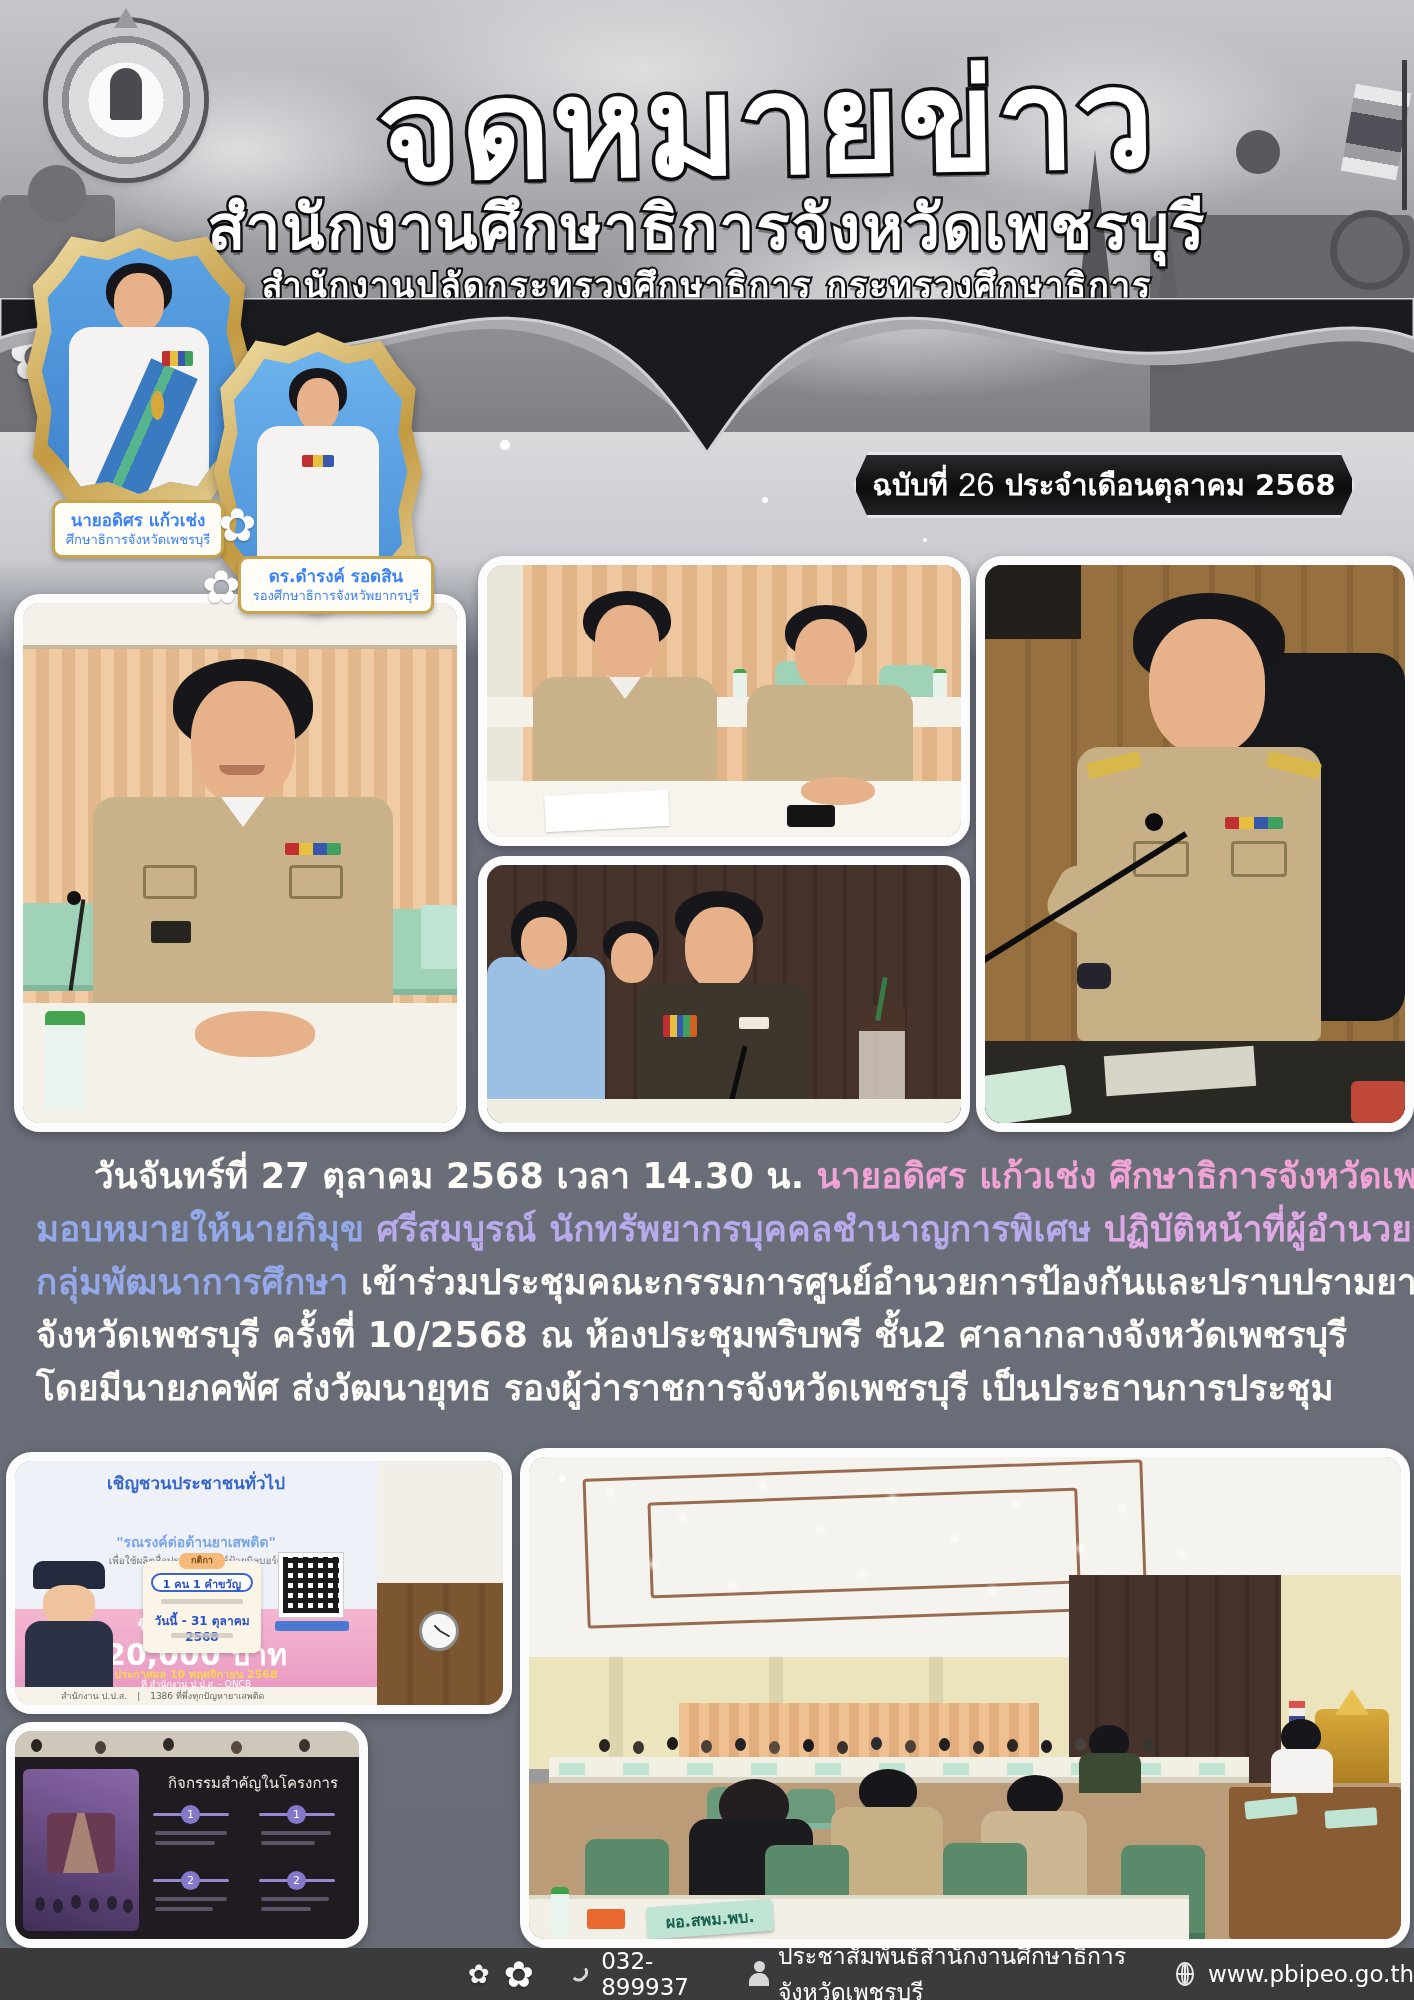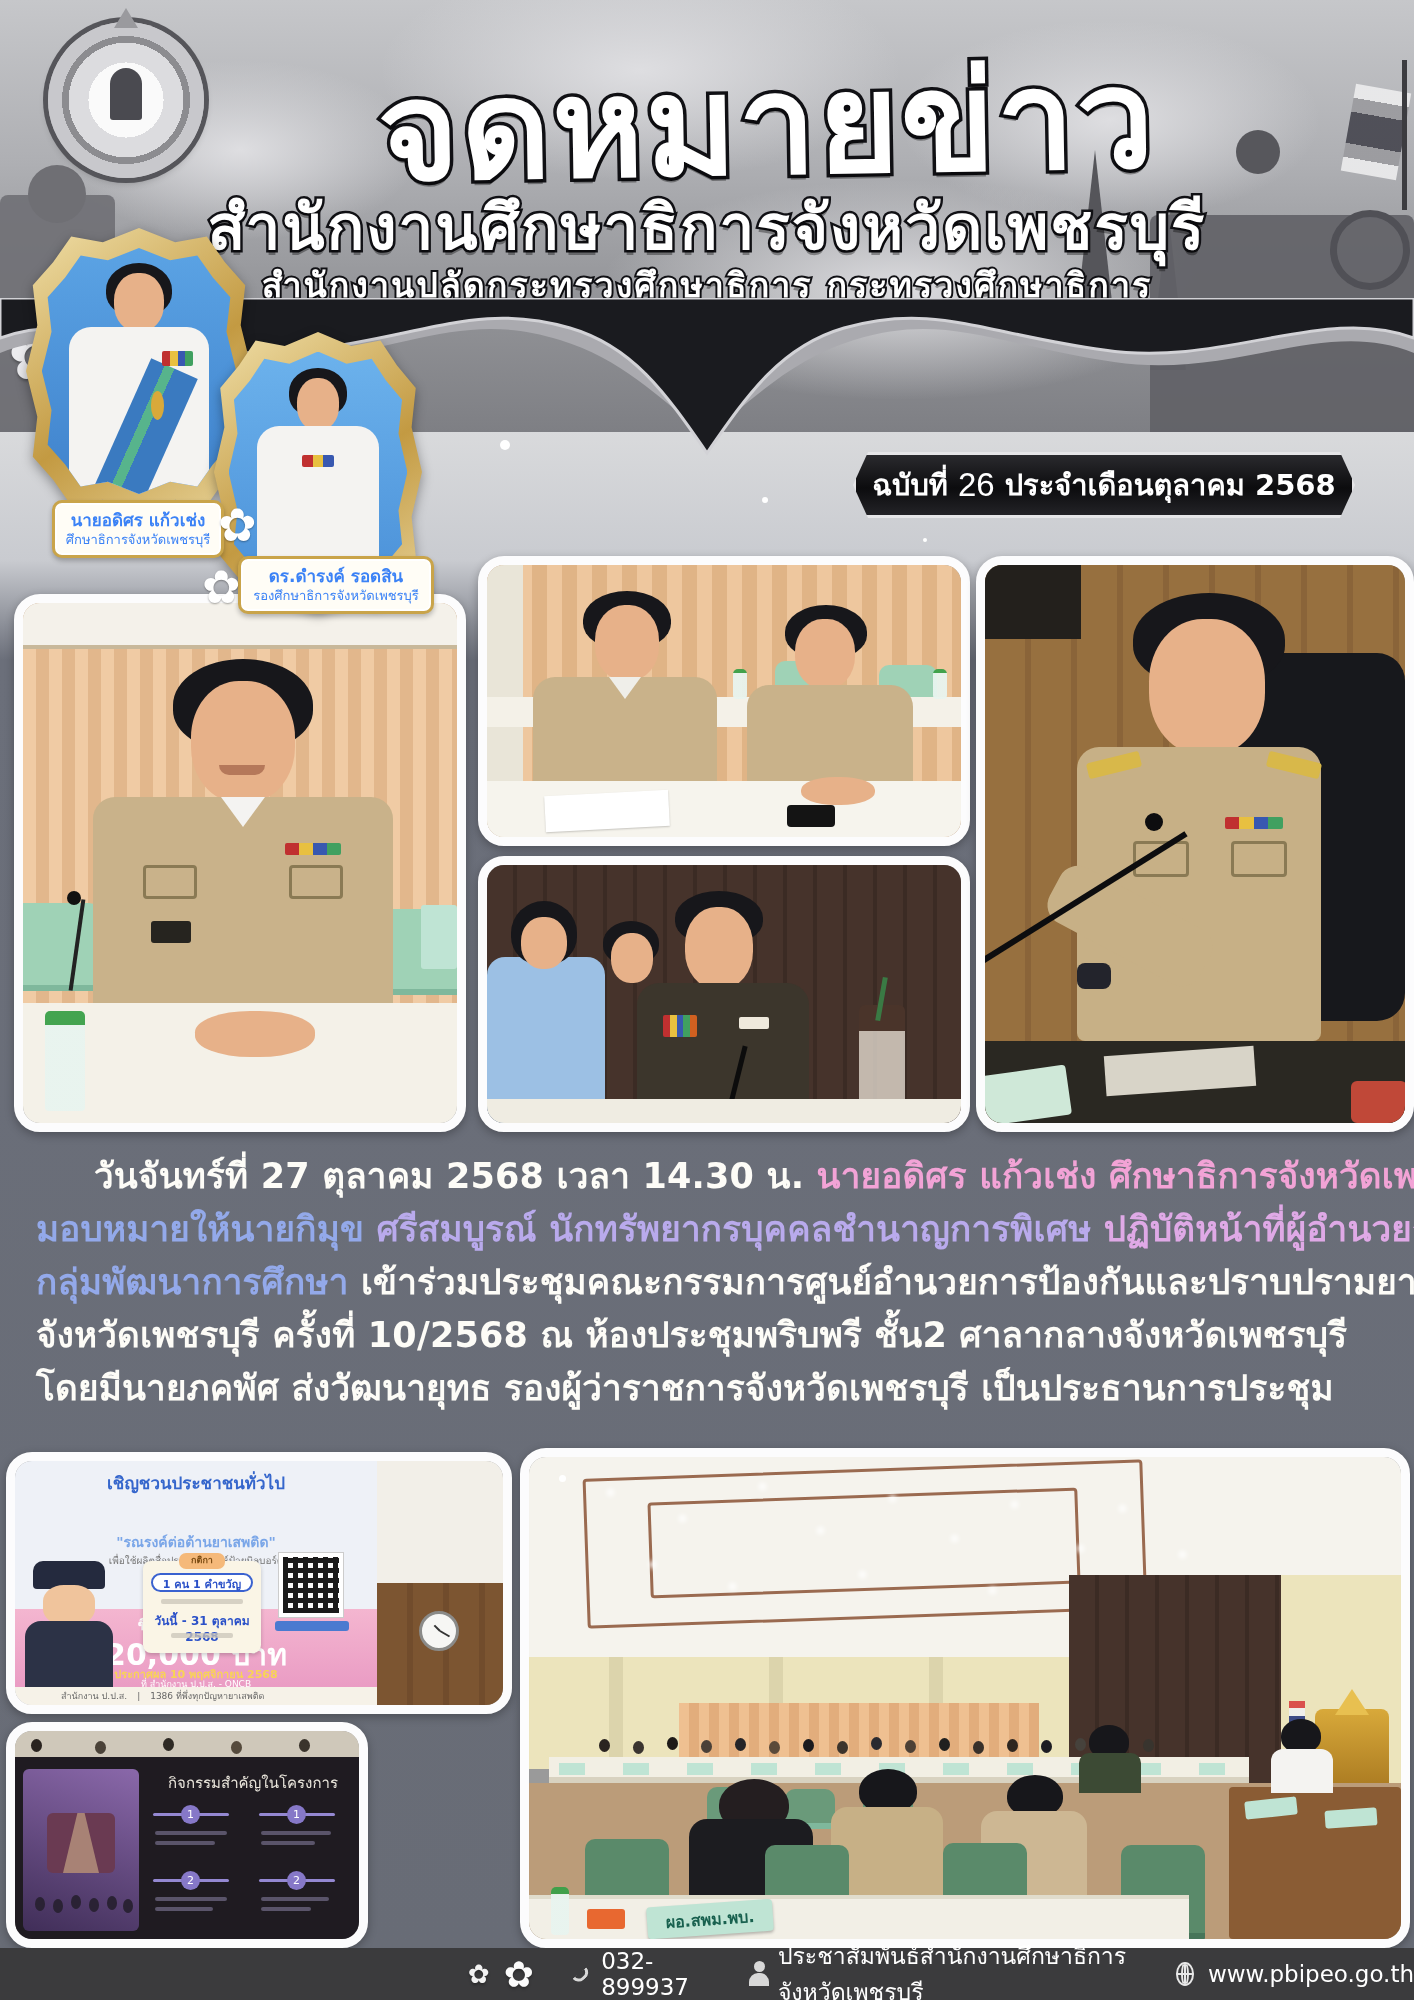--- a/index.html
+++ b/index.html
@@ -194,21 +194,21 @@
   </div>
 
   <div class="plate" style="left:52px;top:500px;width:172px;height:58px">
     <div class="pn">นายอดิศร แก้วเช่ง</div>
     <div class="pp">ศึกษาธิการจังหวัดเพชรบุรี</div>
   </div>
   <div class="pflower" style="left:218px;top:498px;font-size:46px">✿</div>
 
   <div class="plate" style="left:238px;top:556px;width:196px;height:58px">
     <div class="pn">ดร.ดำรงค์ รอดสิน</div>
-    <div class="pp">รองศึกษาธิการจังหวัดเพชรบุรี</div>
+    <div class="pp">รองศึกษาธิการจังหวัพยากรบุรี</div>
   </div>
   <div class="pflower" style="left:202px;top:560px;font-size:46px">✿</div>
 
   <div class="photo" style="left:14px;top:594px;width:452px;height:538px">
     <div class="abs curtain" style="left:0;top:0;width:434px;height:405px"></div>
     <div class="abs" style="left:0;top:0;width:434px;height:46px;background:#f4f1ea;border-bottom:4px solid #c8b89a"></div>
     <div class="abs chairG" style="left:-16px;top:300px;width:92px;height:88px"></div>
     <div class="abs chairG" style="left:356px;top:306px;width:86px;height:86px"></div>
     <div class="abs mintcard" style="left:398px;top:302px;width:36px;height:64px"></div>
     <div class="abs" style="left:52px;top:296px;width:4px;height:92px;background:#222;transform:rotate(8deg)"></div>

